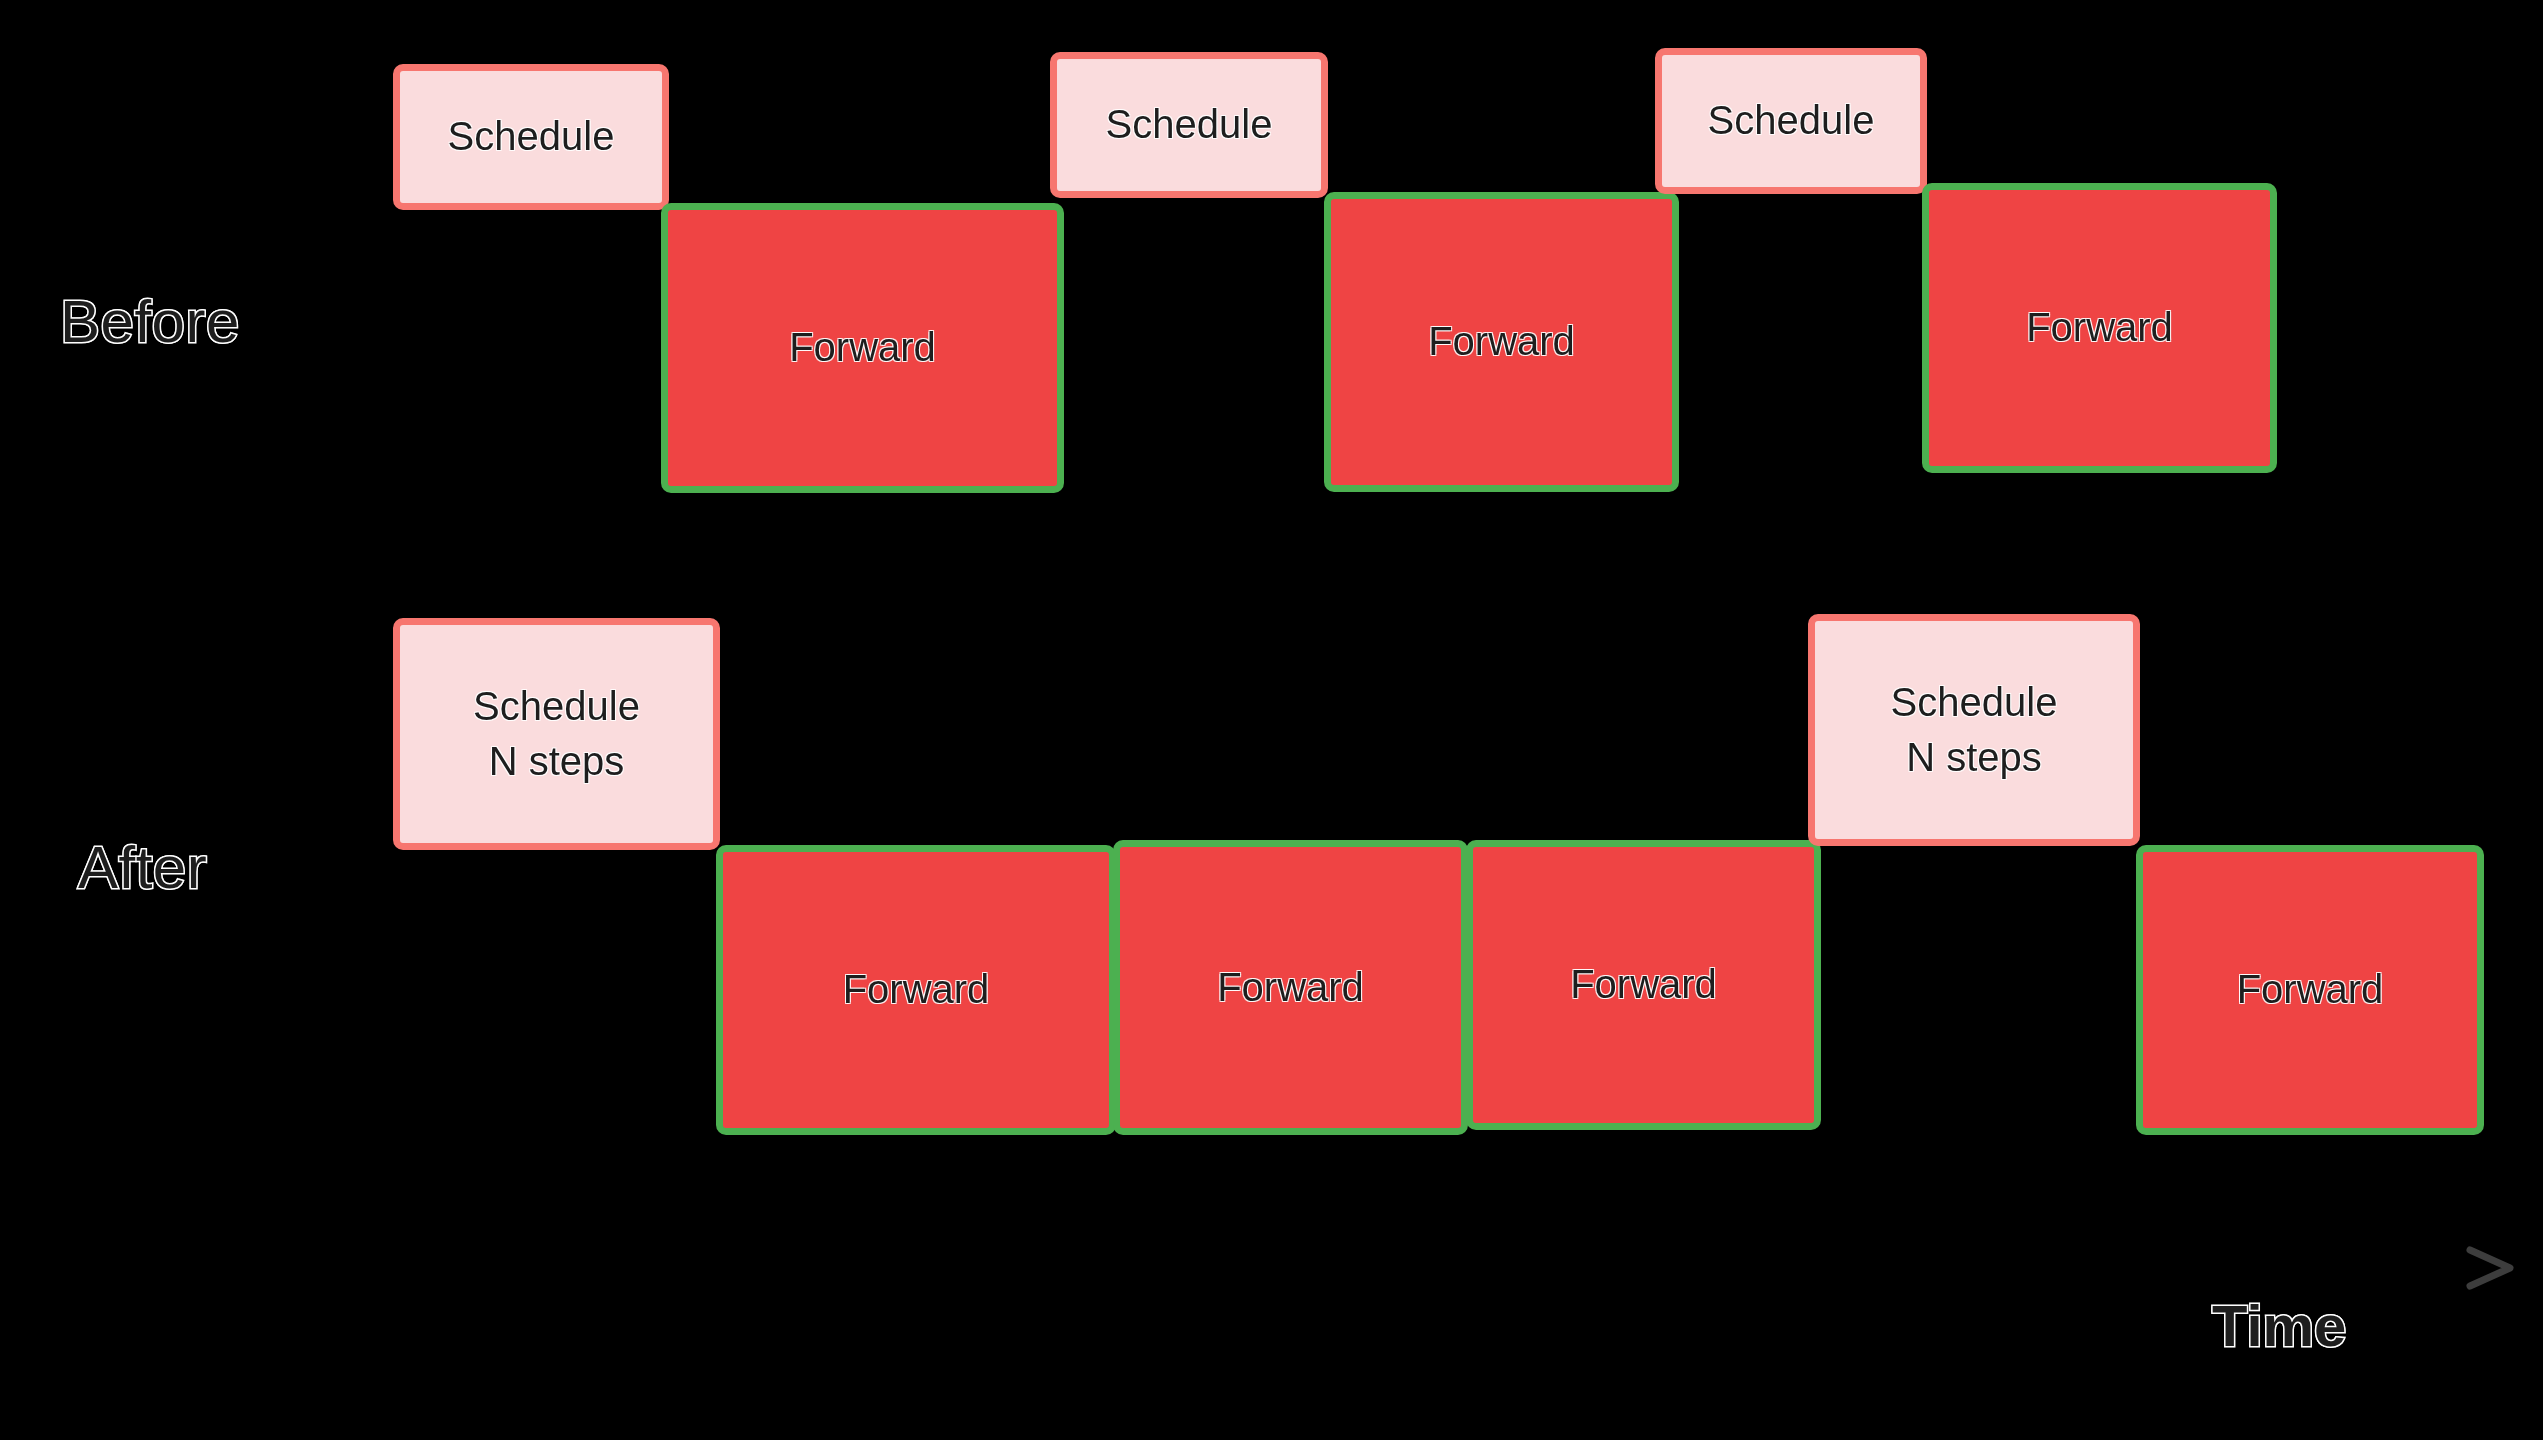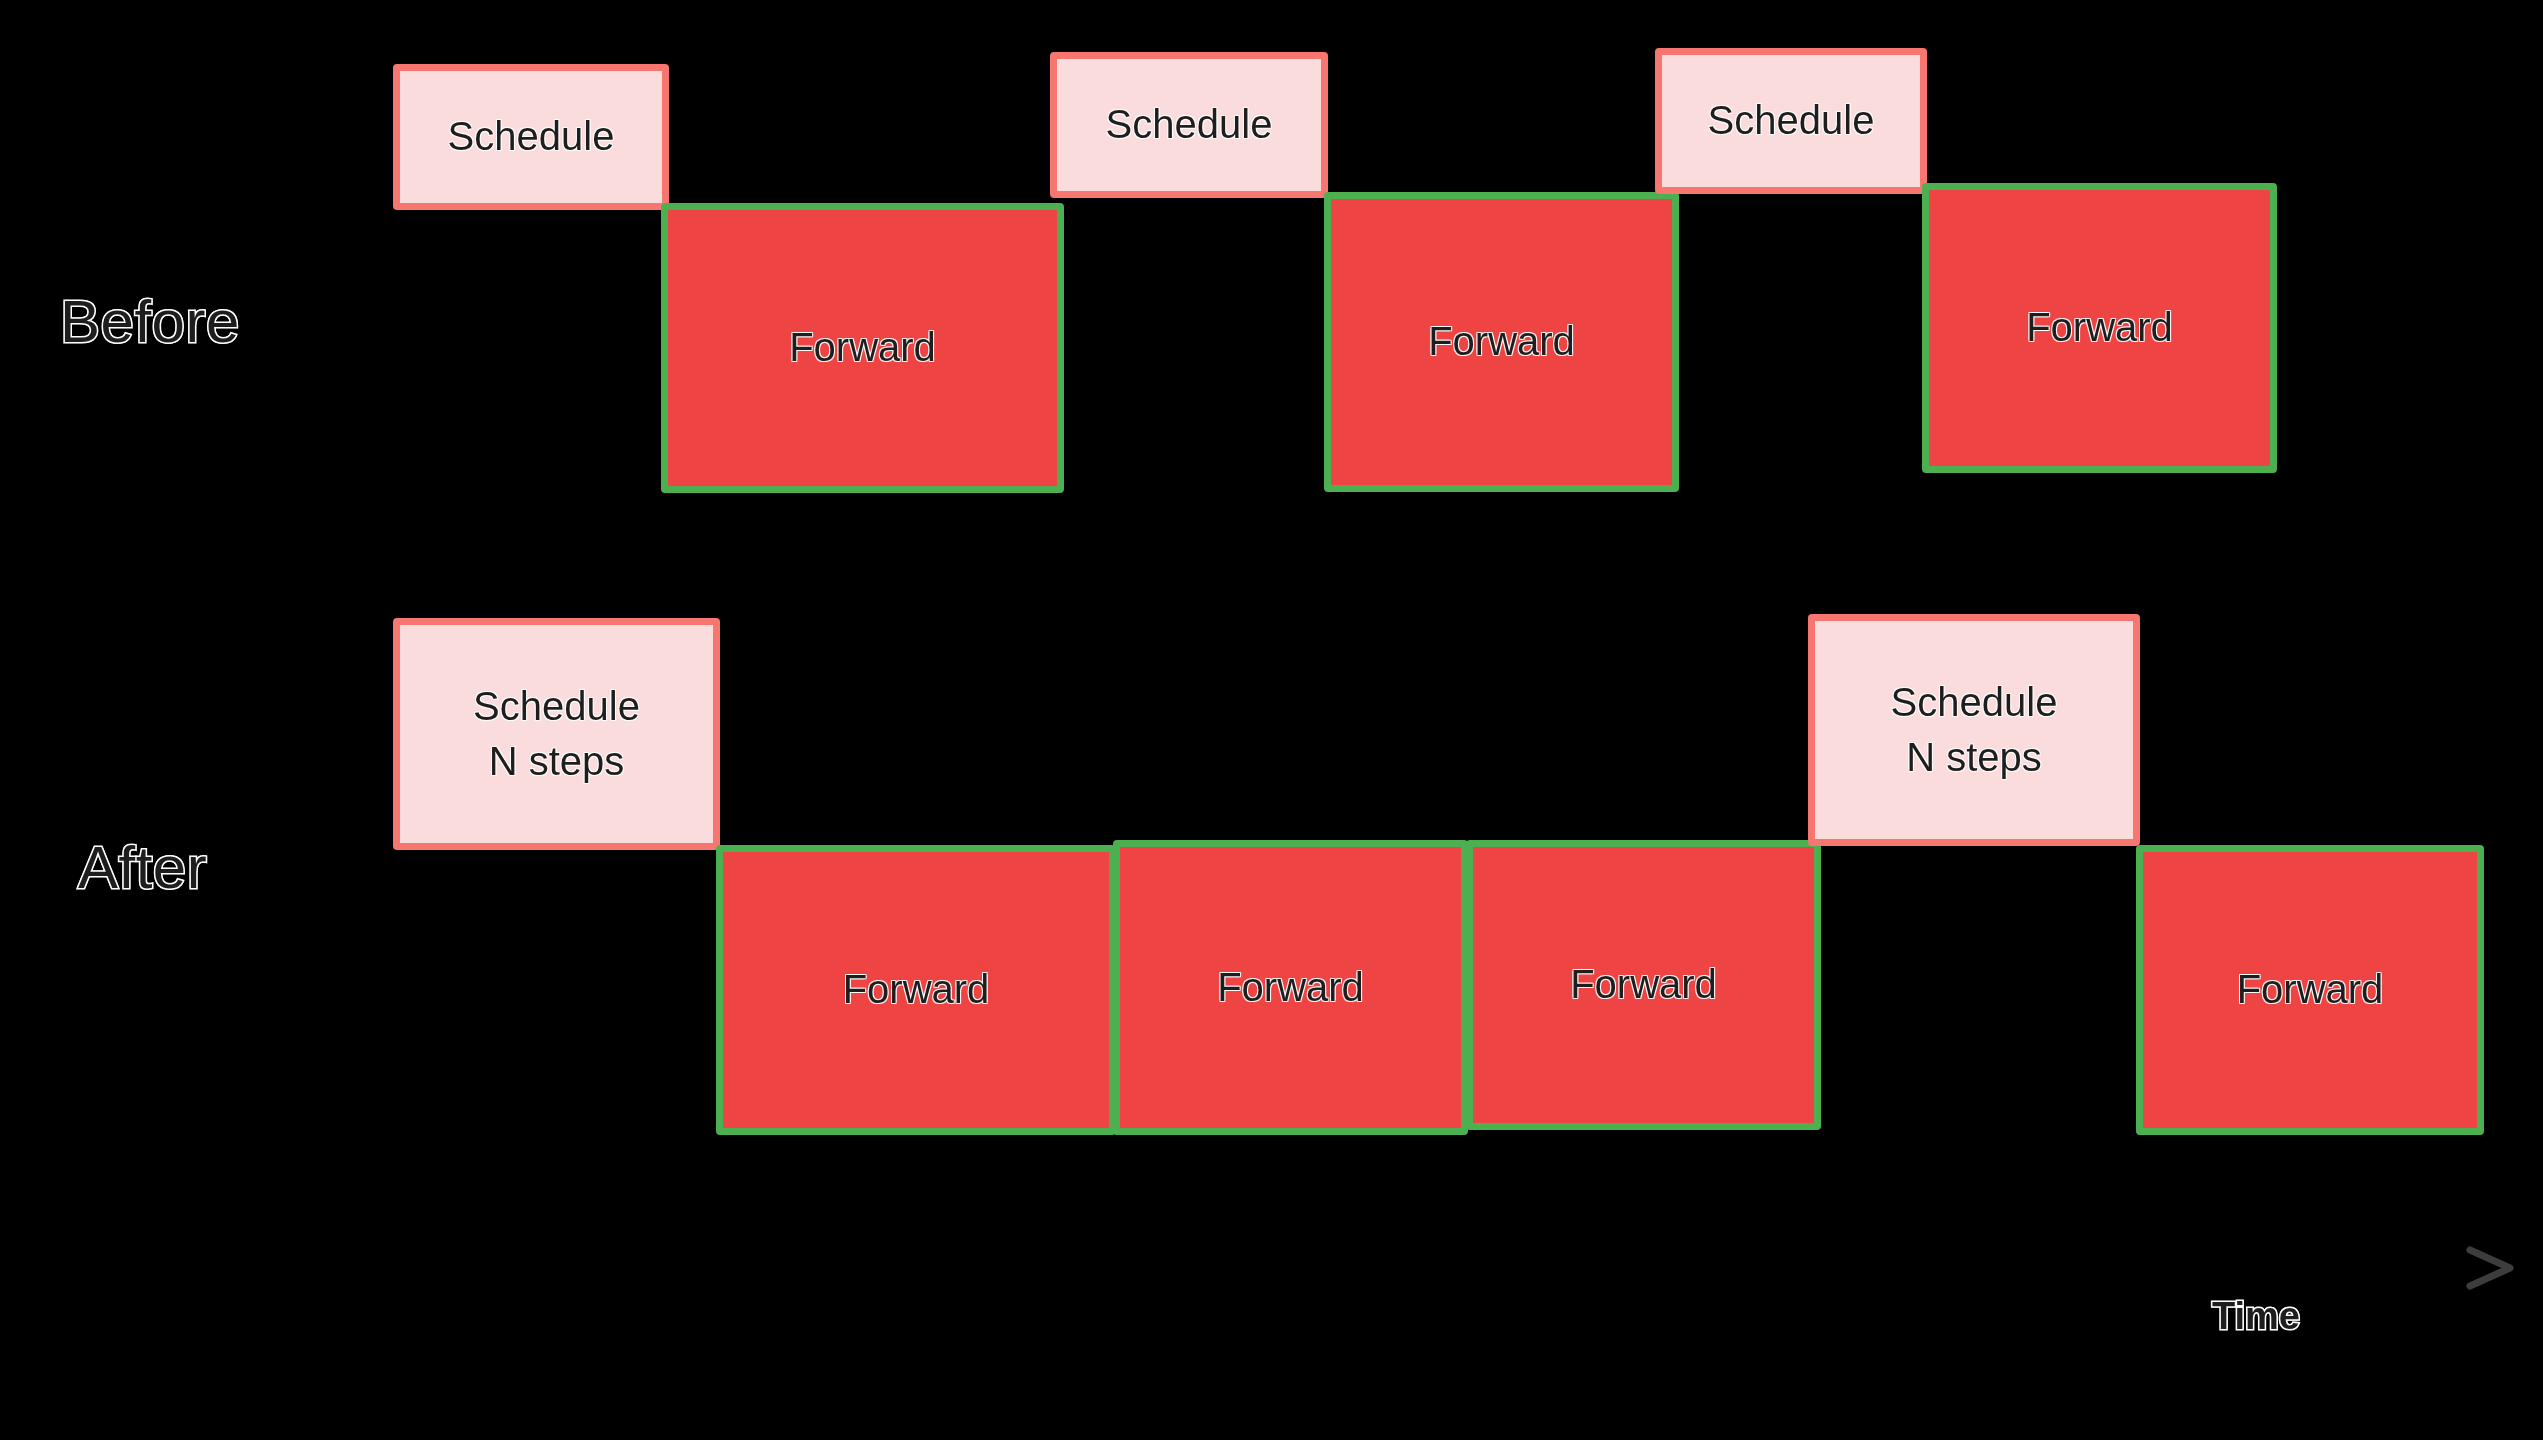--- a/index.html
+++ b/index.html
@@ -42,42 +42,42 @@
   }
   #label-before { left: 60px; top: 292px; }
   #label-after  { left: 78px; top: 838px; }
 
   #label-time {
     position: absolute;
     left: 2212px;
     top: 1297px;
     font-family: "Liberation Sans", sans-serif;
     font-weight: 700;
-    font-size: 38px;
+    font-size: 58px;
     line-height: 1;
     color: #1e1e1e;
     white-space: nowrap;
     -webkit-text-stroke: 3px #ffffff;
     paint-order: stroke fill;
     text-shadow:
       -1px -1px 0 #ffffff,
        1px -1px 0 #ffffff,
       -1px  1px 0 #ffffff,
        1px  1px 0 #ffffff;
   }
 
   
   .block {
     position: absolute;
     box-sizing: border-box;
     display: flex;
     align-items: center;
     justify-content: center;
     text-align: center;
-    border-radius: 4px;
+    border-radius: 10px;
     font-family: "Liberation Sans", sans-serif;
     font-weight: 400;
     color: #1e1e1e;
     white-space: pre-line;
     line-height: 1.38;
     text-shadow:
       -1px -1px 0 rgba(255,255,255,0.85),
        1px -1px 0 rgba(255,255,255,0.85),
       -1px  1px 0 rgba(255,255,255,0.85),
        1px  1px 0 rgba(255,255,255,0.85);

